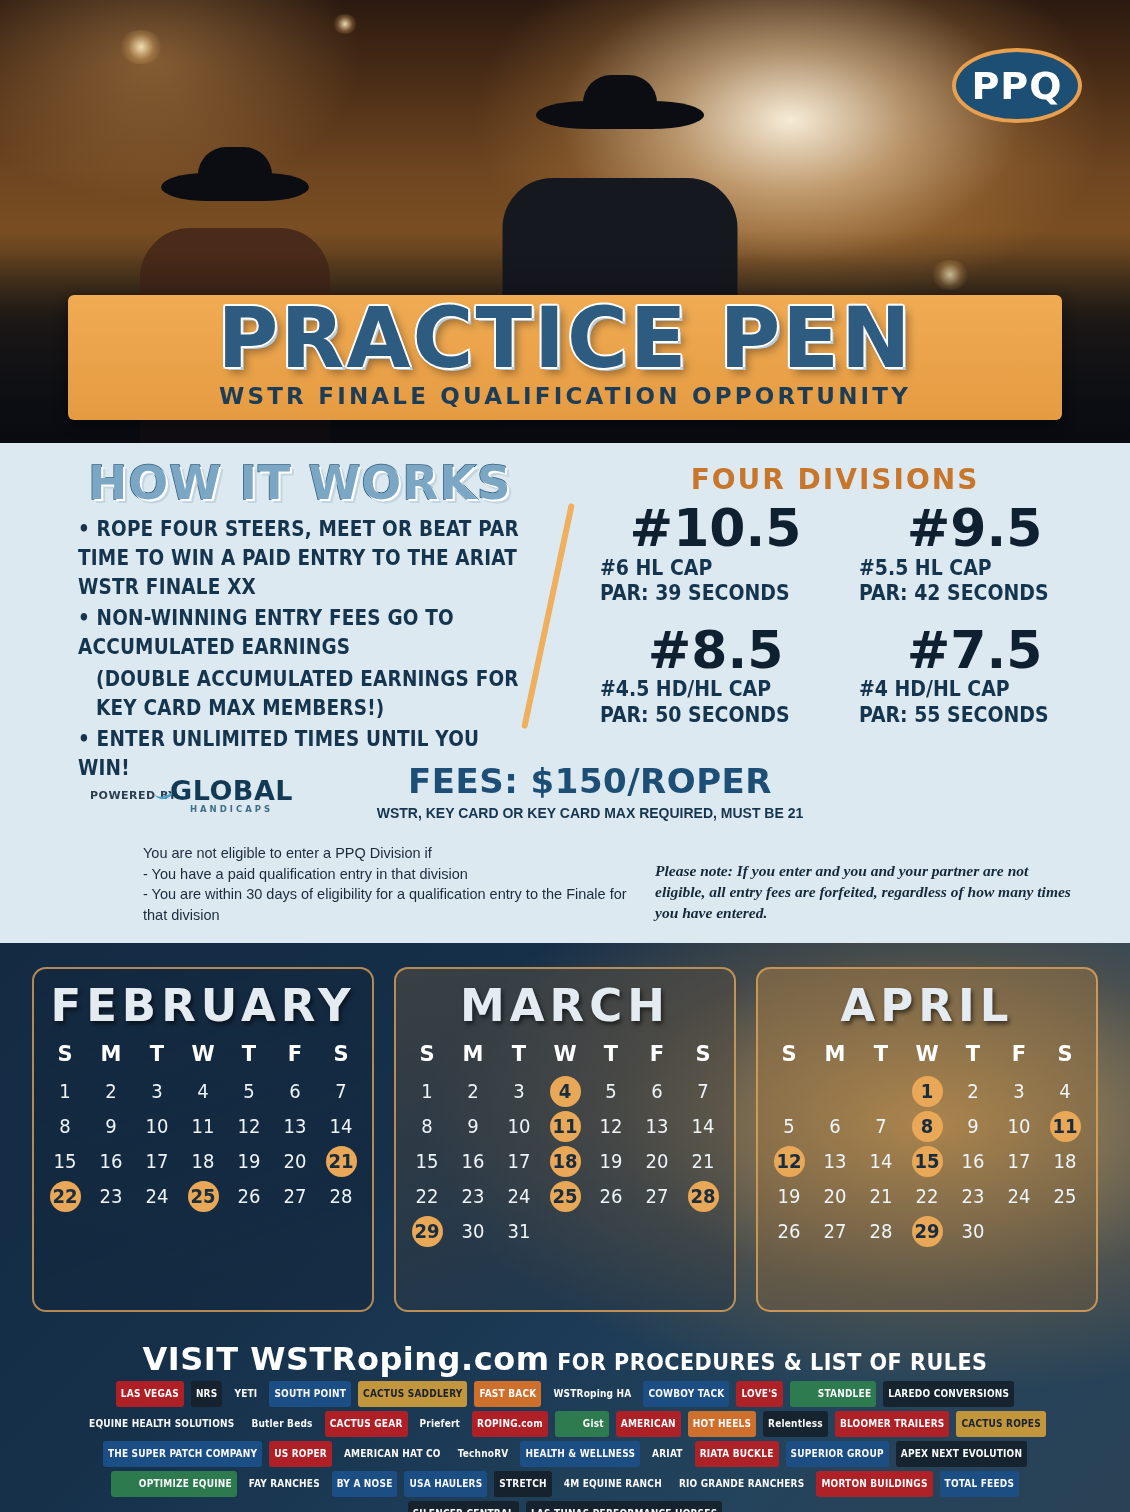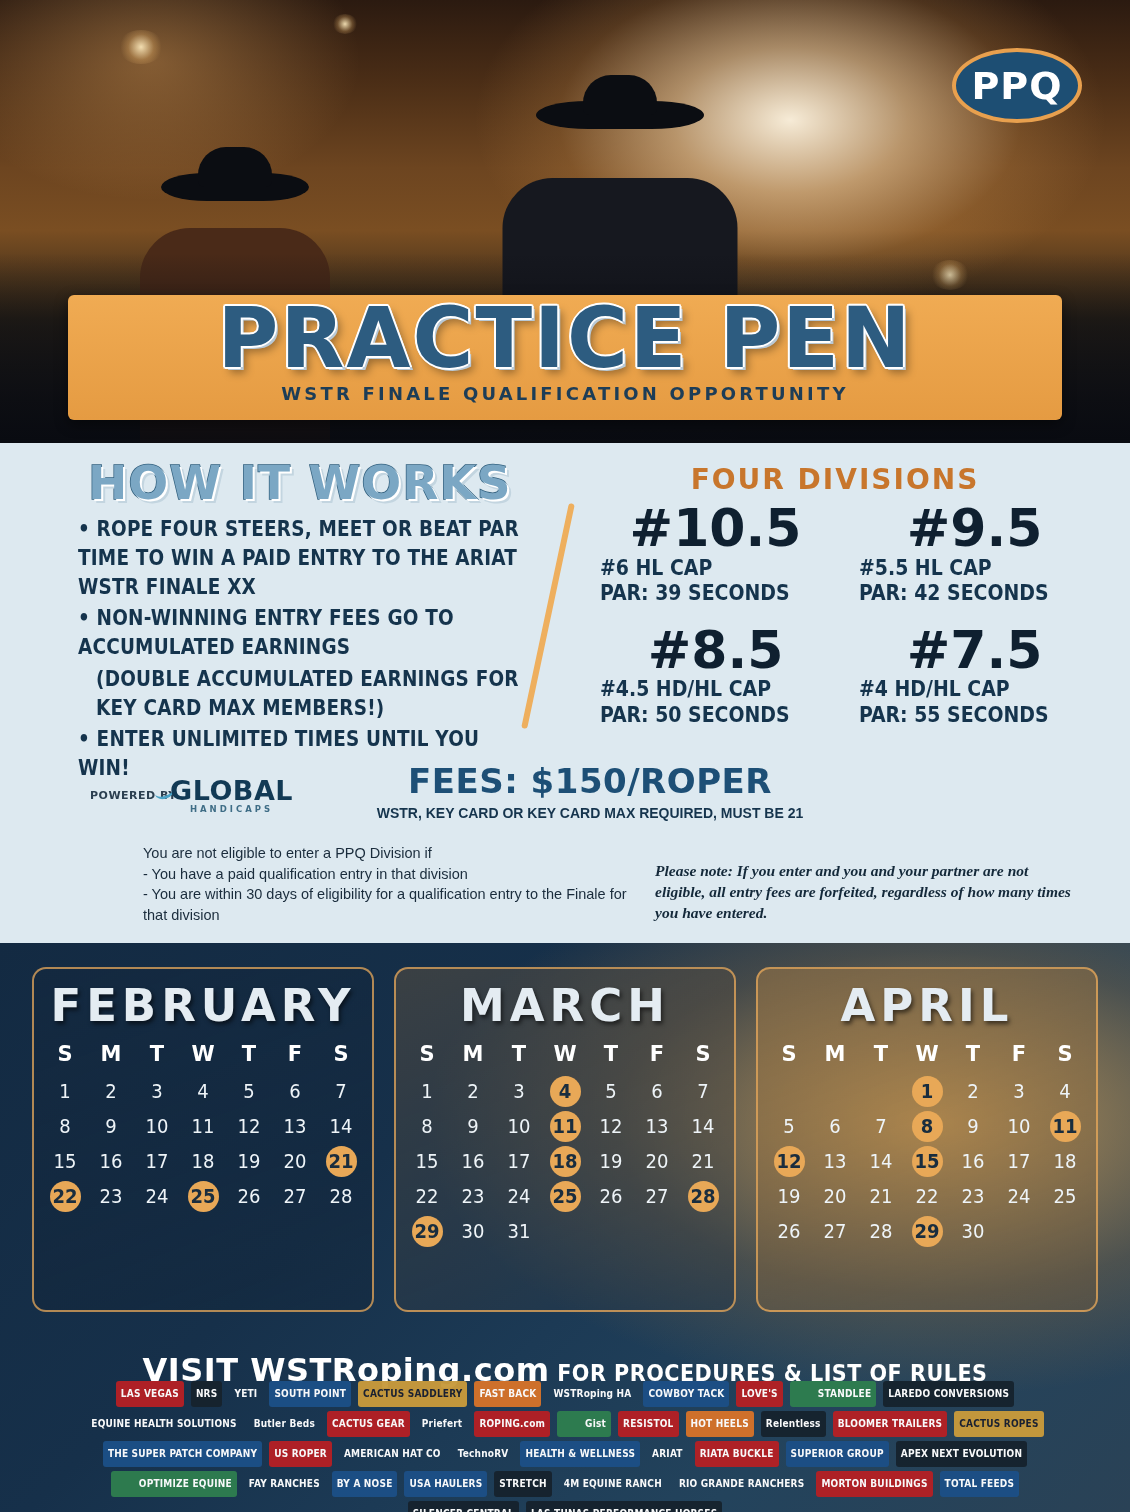--- a/index.html
+++ b/index.html
@@ -61,21 +61,21 @@
     text-shadow:
       2px 0 0 #fff, -2px 0 0 #fff, 0 2px 0 #fff, 0 -2px 0 #fff,
       3px 3px 0 #b9c9d6, 5px 6px 8px rgba(0,0,0,0.35);
     -webkit-text-stroke: 3px #ffffff;
     paint-order: stroke fill;
   }
   .title-sub {
     position: absolute; left: 0; top: 88px; width: 100%;
     text-align: center;
     font-family: "DejaVu Sans", sans-serif;
-    font-weight: 700; font-size: 18px; letter-spacing: 3.2px;
+    font-weight: 700; font-size: 23px; letter-spacing: 3.2px;
     color: #1d3d57;
   }
 
   
   .ppq-badge {
     position: absolute; right: 48px; top: 48px;
     width: 130px; height: 75px;
     border-radius: 50%;
     background: #1d4e73;
     border: 4px solid #e8a04e;
@@ -225,21 +225,21 @@
   }
   .cal td span.day {
     display: inline-block; width: 31px; height: 31px; line-height: 31px;
     border-radius: 50%;
   }
   .cal td span.day.hl {
     background: #e8a857; color: #1a2d3e; font-weight: 700;
   }
 
   .visit {
-    position: absolute; left: 0; top: 408px; width: 1130px;
+    position: absolute; left: 0; top: 397px; width: 1130px;
     text-align: center;
   }
   .visit .v1 {
     font-family: "DejaVu Sans", sans-serif; font-weight: 900;
     font-size: 32px; color: #ffffff; letter-spacing: 0.5px;
   }
   .visit .v2 {
     font-family: "DejaVu Sans Condensed", "DejaVu Sans", sans-serif;
     font-weight: 700; font-size: 23px; color: #ffffff; letter-spacing: 0.5px;
   }
@@ -557,21 +557,21 @@
       <div class="sp blue">COWBOY TACK</div>
       <div class="sp red">LOVE'S</div>
       <div class="sp green">STANDLEE</div>
       <div class="sp dark">LAREDO CONVERSIONS</div>
       <div class="sp plain">EQUINE HEALTH SOLUTIONS</div>
       <div class="sp plain">Butler Beds</div>
       <div class="sp red">CACTUS GEAR</div>
       <div class="sp plain">Priefert</div>
       <div class="sp red">ROPING.com</div>
       <div class="sp green">Gist</div>
-      <div class="sp red">RESISTOL</div>
+      <div class="sp red">AMERICAN</div>
       <div class="sp orange">HOT HEELS</div>
       <div class="sp dark">Relentless</div>
       <div class="sp red">BLOOMER TRAILERS</div>
       <div class="sp gold">CACTUS ROPES</div>
       <div class="sp blue">THE SUPER PATCH COMPANY</div>
       <div class="sp red">US ROPER</div>
       <div class="sp plain">AMERICAN HAT CO</div>
       <div class="sp plain">TechnoRV</div>
       <div class="sp blue">HEALTH &amp; WELLNESS</div>
       <div class="sp plain">ARIAT</div>

